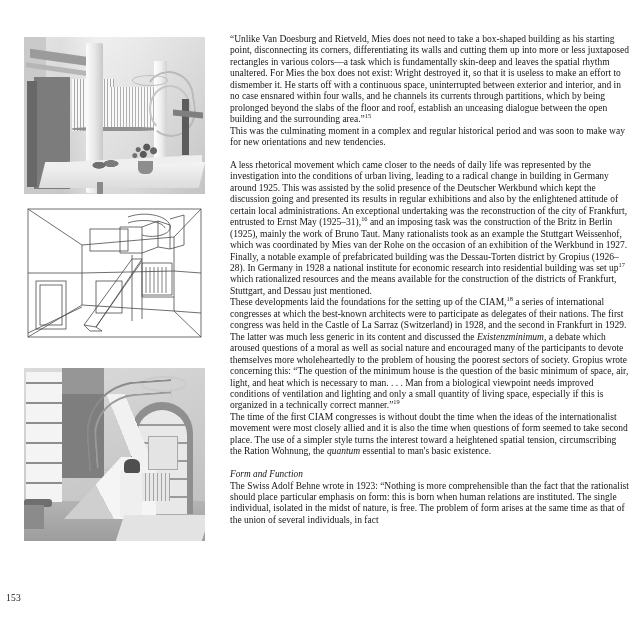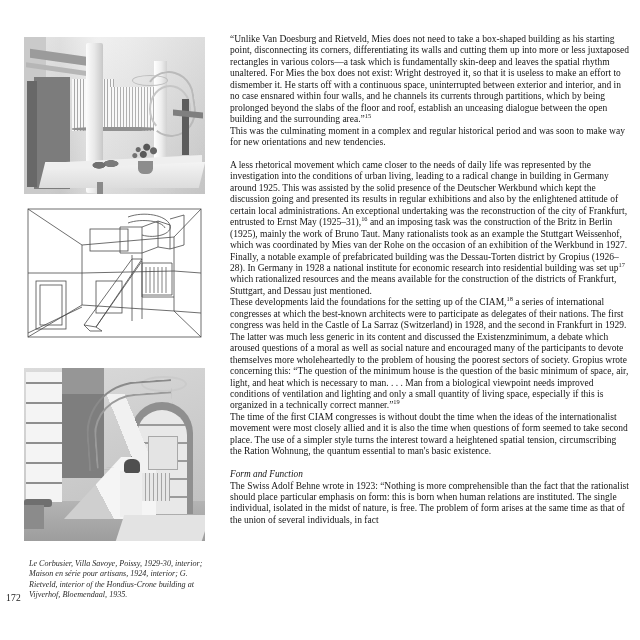--- a/index.html
+++ b/index.html
@@ -123,21 +123,21 @@
   .body-col{
     position:absolute;left:230px;top:34px;width:400px;
     font-size:9.5px;line-height:11.45px;
     text-align:left;color:#151515;
     -webkit-font-smoothing:antialiased;
   }
   .body-col p{margin:0;}
   .para-gap{height:11.4px;}
   .sec-head{font-style:italic;font-size:9.3px;line-height:11.45px;margin:0;}
   sup{font-size:6.4px;vertical-align:super;line-height:0;}
-  .it{}
+  .it{font-style:italic;}
 </style>
 </head>
 <body>
 
 <div class="page">
 
   <div class="left-col">
 
     <div class="figure fig-1">
       <div class="ph1">
@@ -217,23 +217,22 @@
         <div class="radiator"></div>
         <div class="pedestal"></div>
         <div class="statue"></div>
         <div class="rug"></div>
         <div class="basin"></div>
         <div class="basecab"></div>
       </div>
     </div>
   </div>
 
-  <div class="caption">Le Corbusier, Villa Savoye, Poissy, 1929-30, interior; Maison en série pour artisans, 1924, interior; G. Rietveld, interior of the Hondius-Crone building at Vijverhof, Bloemendaal, 1935.</div>
-
-  <div class="folio">172</div>
+
+  <div class="folio">153</div>
 
   <div class="body-col">
 
     <p><span>“Unlike Van Doesburg and Rietveld, Mies does not need to take a box-shaped building as his starting point, disconnecting its corners, differentiating its walls and cutting them up into more or less juxtaposed rectangles in various colors—a task which is fundamentally skin-deep and leaves the spatial rhythm unaltered. For Mies the box does not exist: Wright destroyed it, so that it is useless to make an effort to dismember it. He starts off with a continuous space, uninterrupted between exterior and interior, and in no case ensnared within four walls, and he channels its currents through partitions, which by being prolonged beyond the slabs of the floor and roof, establish an unceasing dialogue between the open building and the surrounding area.”</span><sup>15</sup></p>
 
     <p>This was the culminating moment in a complex and regular historical period and was soon to make way for new orientations and new tendencies.</p>
 
     <div class="para-gap"></div>
 
     <p><span>A less rhetorical movement which came closer to the needs of daily life was represented by the investigation into the conditions of urban living, leading to a radical change in building in Germany around 1925. This was assisted by the solid presence of the Deutscher Werkbund which kept the discussion going and presented its results in regular exhibitions and also by the enlightened attitude of certain local administrations. An exceptional undertaking was the reconstruction of the city of Frankfurt, entrusted to Ernst May (1925–31),</span><sup>16</sup><span> and an imposing task was the construction of the Britz in Berlin (1925), mainly the work of Bruno Taut. Many rationalists took as an example the Stuttgart Weissenhof, which was coordinated by Mies van der Rohe on the occasion of an exhibition of the Werkbund in 1927. Finally, a notable example of prefabricated building was the Dessau-Torten district by Gropius (1926–28). In Germany in 1928 a national institute for economic research into residential building was set up</span><sup>17</sup><span> which rationalized resources and the means available for the construction of the districts of Frankfurt, Stuttgart, and Dessau just mentioned.</span></p>

